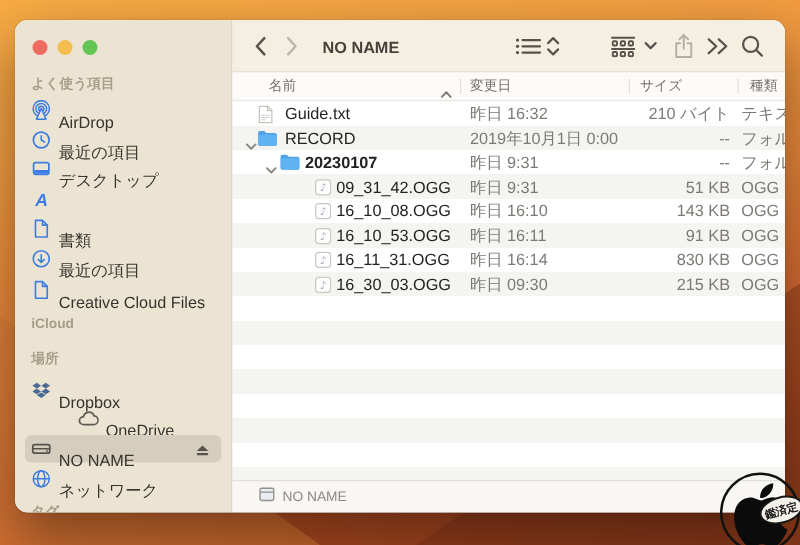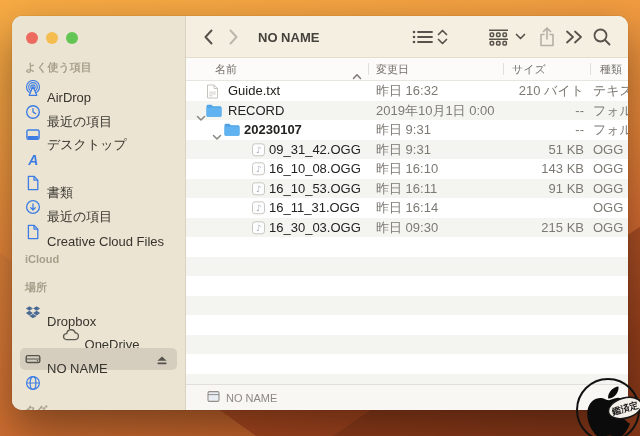--- a/index.html
+++ b/index.html
@@ -195,20 +195,21 @@
         <div class="sb-item" style="top: 356px;">
           <span class="sb-icon">
             <svg width="16" height="16" viewBox="0 0 16 16">
               <g fill="none" stroke="#3D7DE3" stroke-width="1.2">
                 <circle cx="8" cy="8" r="6.4"></circle>
                 <ellipse cx="8" cy="8" rx="2.9" ry="6.4"></ellipse>
                 <line x1="1.6" y1="8" x2="14.4" y2="8"></line>
               </g>
             </svg>
           </span>
+          <span class="sb-text">ネットワーク</span>
         </div>
         <div class="sb-label" style="top: 387px;">タグ</div>
       </div>
   </div>
 
   <div class="toolbar">
     <span class="tbtn" style="left:16px">
         <svg width="13" height="18" viewBox="0 0 13 18">
           <path d="M9.5 2.5 L3.5 9 L9.5 15.5" fill="none" stroke="#57534C" stroke-width="2" stroke-linecap="round" stroke-linejoin="round"></path>
         </svg>
@@ -370,20 +371,21 @@
         <span class="cell c-dim c-size" style="left: 300px; width: 98px;">91 KB</span>
         <span class="cell c-dim" style="left: 407px;">OGG</span>
       </div>
       <div class="row" style="top: 117px;">
         <span class="row-icon" style="left: 66px;"><svg width="13" height="14" viewBox="0 0 13 14">
             <rect x="0.5" y="0.8" width="12" height="12" rx="2.6" fill="#FDFDFD" stroke="#C9C7C2" stroke-width="1"></rect>
             <text x="6.6" y="10" text-anchor="middle" font-size="8.5" fill="#A3ADBB" font-family="DejaVu Sans,sans-serif">♪</text>
           </svg></span>
         <span class="cell c-name" style="left: 83px;">16_11_31.OGG</span>
         <span class="cell c-dim" style="left: 190px;">昨日 16:14</span>
+        <span class="cell c-dim c-size" style="left: 300px; width: 98px;">830 KB</span>
         <span class="cell c-dim" style="left: 407px;">OGG</span>
       </div>
       <div class="row" style="top: 136.5px;">
         <span class="row-icon" style="left: 66px;"><svg width="13" height="14" viewBox="0 0 13 14">
             <rect x="0.5" y="0.8" width="12" height="12" rx="2.6" fill="#FDFDFD" stroke="#C9C7C2" stroke-width="1"></rect>
             <text x="6.6" y="10" text-anchor="middle" font-size="8.5" fill="#A3ADBB" font-family="DejaVu Sans,sans-serif">♪</text>
           </svg></span>
         <span class="cell c-name" style="left: 83px;">16_30_03.OGG</span>
         <span class="cell c-dim" style="left: 190px;">昨日 09:30</span>
         <span class="cell c-dim c-size" style="left: 300px; width: 98px;">215 KB</span>

